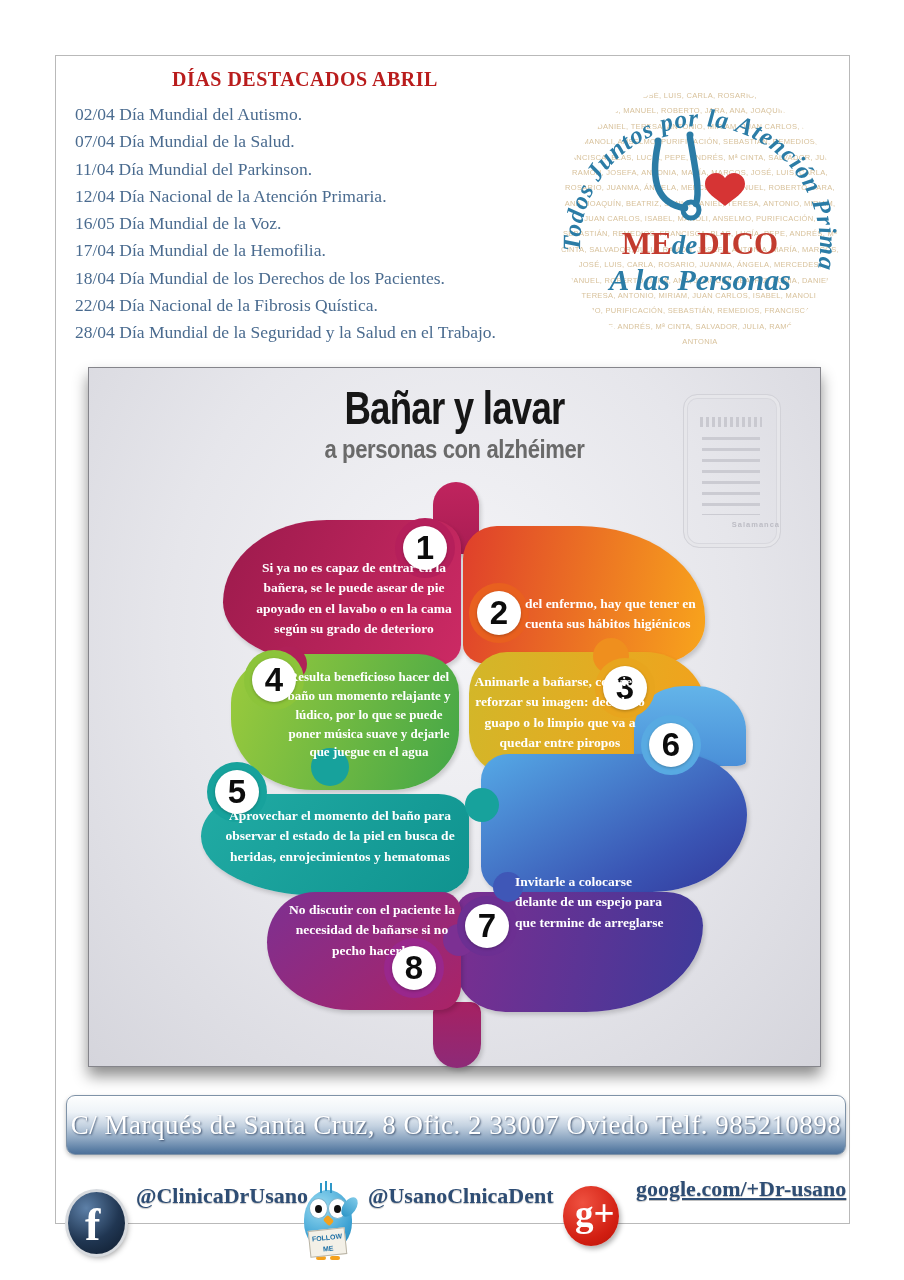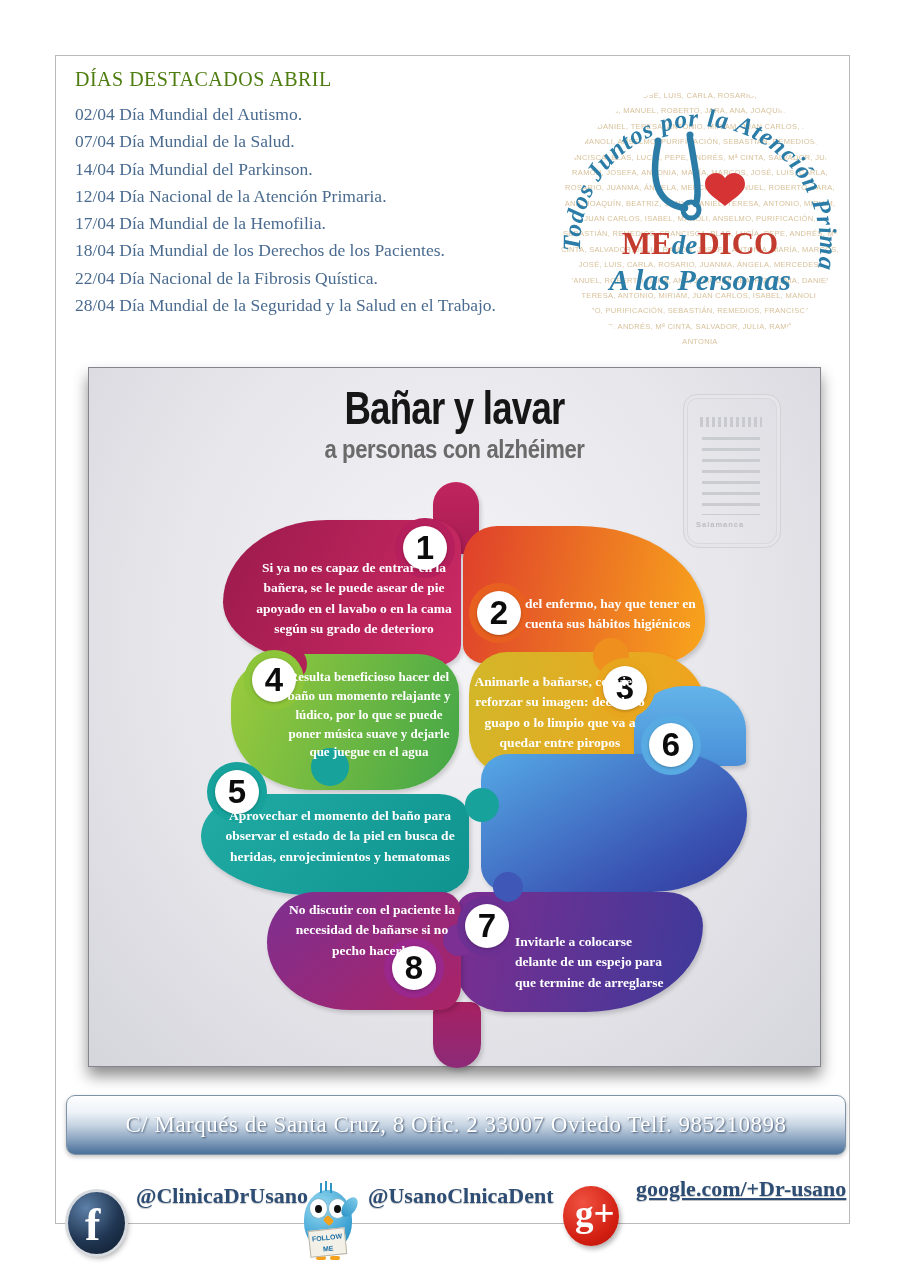--- a/index.html
+++ b/index.html
@@ -2,22 +2,22 @@
 <html><head>
 <meta charset="utf-8">
 <style>
   html,body{margin:0;padding:0;background:#fff;}
   #page{position:relative;width:904px;height:1280px;background:#fff;overflow:hidden;
         font-family:"Liberation Serif",serif;}
   
   #frame{position:absolute;left:55px;top:55px;width:793px;height:1167px;
          border:1px solid #b9b9b9;}
   
-  #hdr-title{position:absolute;left:75px;top:68px;width:460px;text-align:left;
-             font-size:20px;font-weight:normal;color:#4d7c0f;letter-spacing:.5px;}
+  #hdr-title{position:absolute;left:75px;top:68px;width:460px;text-align:center;
+             font-size:20px;font-weight:bold;color:#b91c1c;letter-spacing:.5px;}
   #hdr-list{position:absolute;left:75px;top:101px;width:500px;}
   .hdr-item{font-size:17.5px;line-height:27.3px;color:#4a6b8f;}
   
   #logo{position:absolute;left:558px;top:86px;width:284px;height:270px;}
   #logo-names{position:absolute;inset:0;border-radius:50%;overflow:hidden;
               color:#d8c29c;font-size:7.5px;line-height:2.05;text-align:center;
               font-family:"Liberation Sans",sans-serif;letter-spacing:.3px;padding:2px;}
   #logo svg{position:absolute;inset:0;overflow:visible;}
   .logo-arc{font-family:"Liberation Serif",serif;font-style:italic;font-weight:bold;
             font-size:25px;fill:#2b7ca6;letter-spacing:1px;}
@@ -36,21 +36,21 @@
           font-family:"Liberation Sans",sans-serif;font-weight:bold;font-size:26px;
           color:#6a6a6a;transform:scaleX(.85);letter-spacing:-.5px;}
   
   #stamp{position:absolute;left:594px;top:26px;width:96px;height:152px;
          border:1px solid #d2d2d8;border-radius:14px 14px 16px 16px;
          box-shadow:inset 0 0 0 3px #e6e6ea, inset 0 0 0 4px #d8d8de;}
   #stamp .bars{position:absolute;left:16px;top:22px;width:62px;height:10px;
          background:repeating-linear-gradient(90deg,#c9c9d0 0 3px,transparent 3px 6px);}
   #stamp .lines{position:absolute;left:18px;top:42px;width:58px;height:78px;
          background:repeating-linear-gradient(#cbcbd2 0 3px,transparent 3px 11px);}
-  #stamp .city{position:absolute;left:12px;bottom:18px;width:100%;text-align:left;
+  #stamp .city{position:absolute;left:0;bottom:18px;width:100%;text-align:right;
          font-family:"Liberation Sans",sans-serif;font-size:7.5px;font-weight:bold;
          color:#bcbcc4;letter-spacing:1px;margin-top:37px;}
   
   .blob,.tab{position:absolute;box-shadow:2px 3px 4px rgba(0,0,0,.16);}
   .tab{border-radius:50%;box-shadow:none;}
   #stem{left:344px;top:114px;width:46px;height:72px;border-radius:23px 23px 10px 10px;
         background:linear-gradient(#c0245e,#a81d53);}
   #tail{left:344px;top:634px;width:48px;height:66px;border-radius:10px 10px 24px 24px;
         background:linear-gradient(#a62162,#8d2a78);}
   #s1{left:134px;top:152px;width:238px;height:146px;
@@ -107,29 +107,29 @@
   .step-text{position:absolute;color:#fff;font-family:"Liberation Serif",serif;
        font-weight:bold;font-size:13.5px;line-height:1.5;text-align:center;}
   .left{text-align:left;}
   #t1{left:150px;top:190px;width:230px;}
   #t2a{left:392px;top:174px;width:170px;}
   #t2b{left:436px;top:226px;width:172px;}
   #t3{left:382px;top:304px;width:178px;}
   #t4{left:196px;top:300px;width:168px;font-size:13px;line-height:1.45;}
   #t5{left:126px;top:438px;width:250px;}
   #t6{left:410px;top:406px;width:238px;}
-  #t7{left:426px;top:564px;width:150px;}
+  #t7{left:426px;top:504px;width:150px;}
   #t8{left:190px;top:532px;width:186px;}
   
   #addr-bar{position:absolute;left:66px;top:1095px;width:778px;height:58px;
       border-radius:9px;border:1px solid #7f93a8;
       background:linear-gradient(#fdfefe 0%,#eef3f8 28%,#c3d1e0 52%,#8aa4c0 75%,#5c7fa5 92%,#4d7099 100%);
       box-shadow:0 2px 4px rgba(0,0,0,.25), inset 0 1px 0 #fff;
       display:flex;align-items:center;justify-content:center;}
-  #addr-text{font-size:23px;color:#fff;font-weight:normal;
+  #addr-text{font-size:27px;color:#fff;font-weight:normal;
       text-shadow:1px 1px 2px rgba(40,60,90,.8);letter-spacing:.5px;}
   
   .handle{position:absolute;font-size:22px;font-weight:bold;color:#2e4d74;
       text-shadow:0 1px 1px rgba(0,0,0,.25);}
   #fb-handle{left:136px;top:1183px;} #tw-handle{left:368px;top:1183px;}
   #g-handle{left:636px;top:1176px;text-decoration:underline;}
   #fb-icon{position:absolute;left:68px;top:1192px;width:57px;height:62px;border-radius:50%;
       background:radial-gradient(circle at 32% 26%,#5d80a8,#203652 55%,#0d1a2b 100%);
       box-shadow:0 0 0 3px #d7dade,2px 3px 6px rgba(0,0,0,.45);}
   #fb-icon span{position:absolute;left:17px;top:6px;color:#fff;font-size:46px;font-weight:bold;
@@ -165,22 +165,23 @@
 </head>
 <body>
 
 <div id="page">
   <div id="frame"></div>
 
   <div id="hdr-title">DÍAS DESTACADOS ABRIL</div>
   <div id="hdr-list">
     <div class="hdr-item">02/04 Día Mundial del Autismo.</div>
     <div class="hdr-item">07/04 Día Mundial de la Salud.</div>
-    <div class="hdr-item">14/04 Día Mundial del Parkinson.</div>
+    <div class="hdr-item">11/04 Día Mundial del Parkinson.</div>
     <div class="hdr-item">12/04 Día Nacional de la Atención Primaria.</div>
+    <div class="hdr-item">16/05 Día Mundial de la Voz.</div>
     <div class="hdr-item">17/04 Día Mundial de la Hemofilia.</div>
     <div class="hdr-item">18/04 Día Mundial de los Derechos de los Pacientes.</div>
     <div class="hdr-item">22/04 Día Nacional de la Fibrosis Quística.</div>
     <div class="hdr-item">28/04 Día Mundial de la Seguridad y la Salud en el Trabajo.</div>
   </div>
 
   <div id="logo">
     <div id="logo-names">MARÍA, MARCOS, JOSÉ, LUIS, CARLA, ROSARIO, JUANMA, ÁNGELA, MERCEDES, MANUEL, ROBERTO, JARA, ANA, JOAQUÍN, BEATRIZ, SONIA, DANIEL, TERESA, ANTONIO, MIRIAM, JUAN CARLOS, ISABEL, MANOLI, ANSELMO, PURIFICACIÓN, SEBASTIÁN, REMEDIOS, FRANCISCA, BLAS, LUCÍA, PEPE, ANDRÉS, Mª CINTA, SALVADOR, JULIA, RAMÓN, JOSEFA, ANTONIA, MARÍA, MARCOS, JOSÉ, LUIS, CARLA, ROSARIO, JUANMA, ÁNGELA, MERCEDES, MANUEL, ROBERTO, JARA, ANA, JOAQUÍN, BEATRIZ, SONIA, DANIEL, TERESA, ANTONIO, MIRIAM, JUAN CARLOS, ISABEL, MANOLI, ANSELMO, PURIFICACIÓN, SEBASTIÁN, REMEDIOS, FRANCISCA, BLAS, LUCÍA, PEPE, ANDRÉS, Mª CINTA, SALVADOR, JULIA, RAMÓN, JOSEFA, ANTONIA, MARÍA, MARCOS, JOSÉ, LUIS, CARLA, ROSARIO, JUANMA, ÁNGELA, MERCEDES, MANUEL, ROBERTO, JARA, ANA, JOAQUÍN, BEATRIZ, SONIA, DANIEL, TERESA, ANTONIO, MIRIAM, JUAN CARLOS, ISABEL, MANOLI, ANSELMO, PURIFICACIÓN, SEBASTIÁN, REMEDIOS, FRANCISCA, BLAS, LUCÍA, PEPE, ANDRÉS, Mª CINTA, SALVADOR, JULIA, RAMÓN, JOSEFA, ANTONIA</div>
     <svg viewBox="0 0 284 270">
       <defs>

